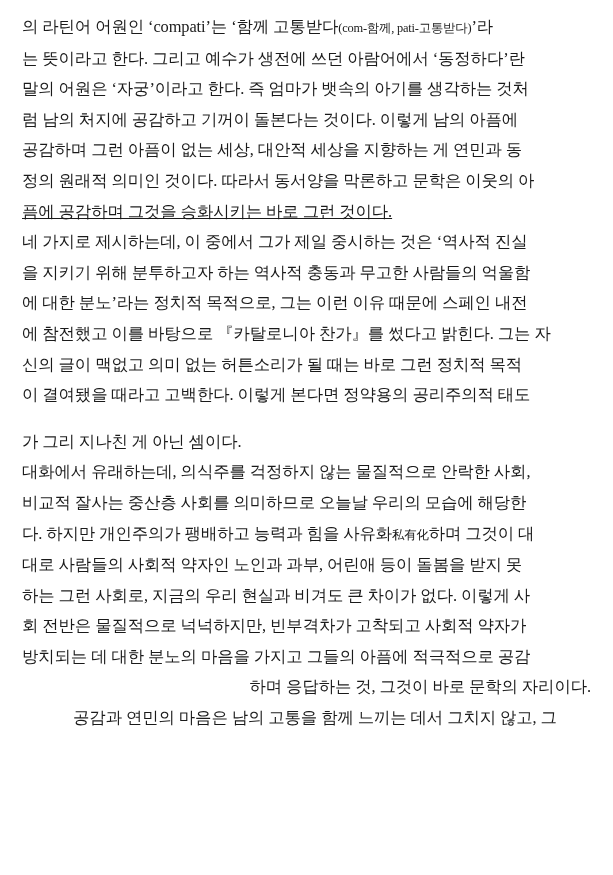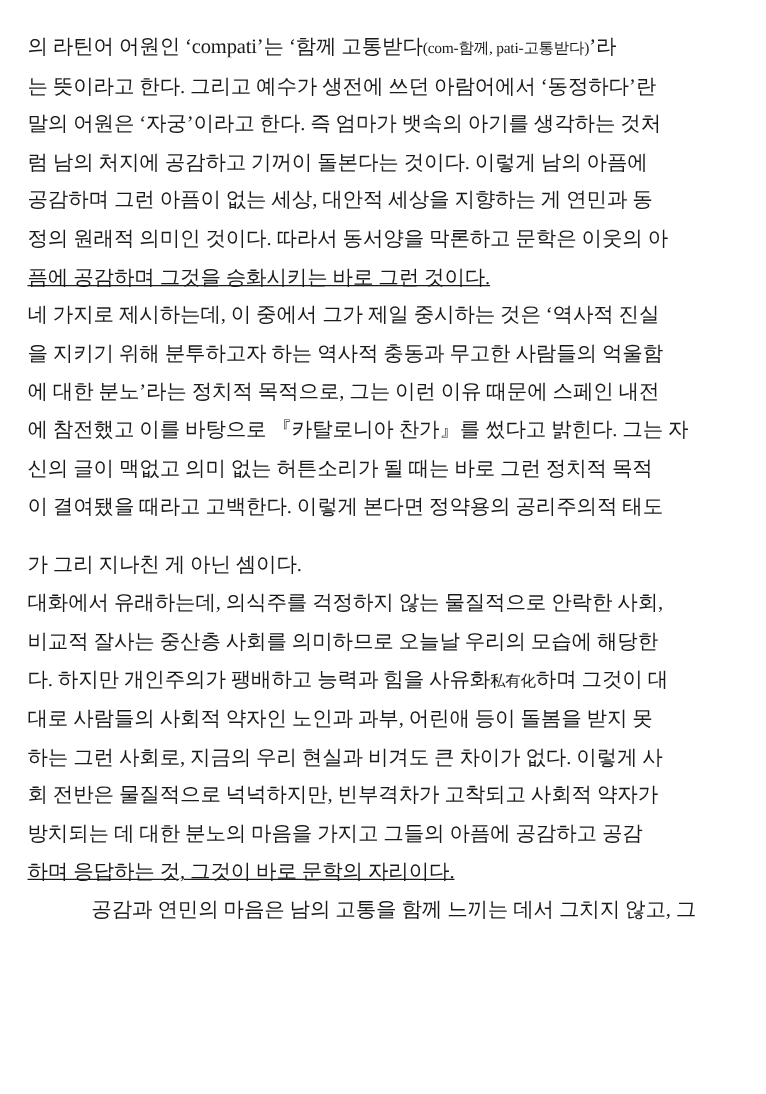--- a/index.html
+++ b/index.html
@@ -11,21 +11,21 @@
     width: 613px;
     height: 875px;
     font-family: "Liberation Serif", serif;
     color: #1a1a1a;
     overflow: hidden;
   }
   .page {
     width: 613px;
     height: 683px;
     box-sizing: border-box;
-    padding: 22px 22px 0 22px;
+    padding: 12px 22px 0 22px;
     background: #ffffff;
   }
   .para {
     margin: 0 0 0 0;
     font-size: 16.4px;
     line-height: 30.6px;
     text-align: justify;
     text-justify: inter-character;
     letter-spacing: -0.1px;
     word-break: break-all;
@@ -60,19 +60,19 @@
       <div class="para">이 결여됐을 때라고 고백한다. 이렇게 본다면 정약용의 공리주의적 태도</div>
       <div class="para" style="text-align: left; margin-top: 16px;">가 그리 지나친 게 아닌 셈이다.</div>
     </div>
     <div>
       <div class="para">대화에서 유래하는데, 의식주를 걱정하지 않는 물질적으로 안락한 사회,</div>
       <div class="para">비교적 잘사는 중산층 사회를 의미하므로 오늘날 우리의 모습에 해당한</div>
       <div class="para">다. 하지만 개인주의가 팽배하고 능력과 힘을 사유화<span class="small">私有化</span>하며 그것이 대</div>
       <div class="para">대로 사람들의 사회적 약자인 노인과 과부, 어린애 등이 돌봄을 받지 못</div>
       <div class="para">하는 그런 사회로, 지금의 우리 현실과 비겨도 큰 차이가 없다. 이렇게 사</div>
       <div class="para">회 전반은 물질적으로 넉넉하지만, 빈부격차가 고착되고 사회적 약자가</div>
-      <div class="para">방치되는 데 대한 분노의 마음을 가지고 그들의 아픔에 공감하고 공감</div>
-      <div class="para" style="text-align: left; text-decoration: underline;">하며 응답하는 것, 그것이 바로 문학의 자리이다.</div>
+      <div class="para">방치되는 데 대한 분노의 마음을 가지고 그들의 아픔에 적극적으로 공감</div>
+      <div class="para" style="text-align: right;">하며 응답하는 것, 그것이 바로 문학의 자리이다.</div>
     </div>
     <div>
       <div class="para indent" style="text-align: center;">공감과 연민의 마음은 남의 고통을 함께 느끼는 데서 그치지 않고, 그</div>
     </div>
   </div>
 
 </body></html>

